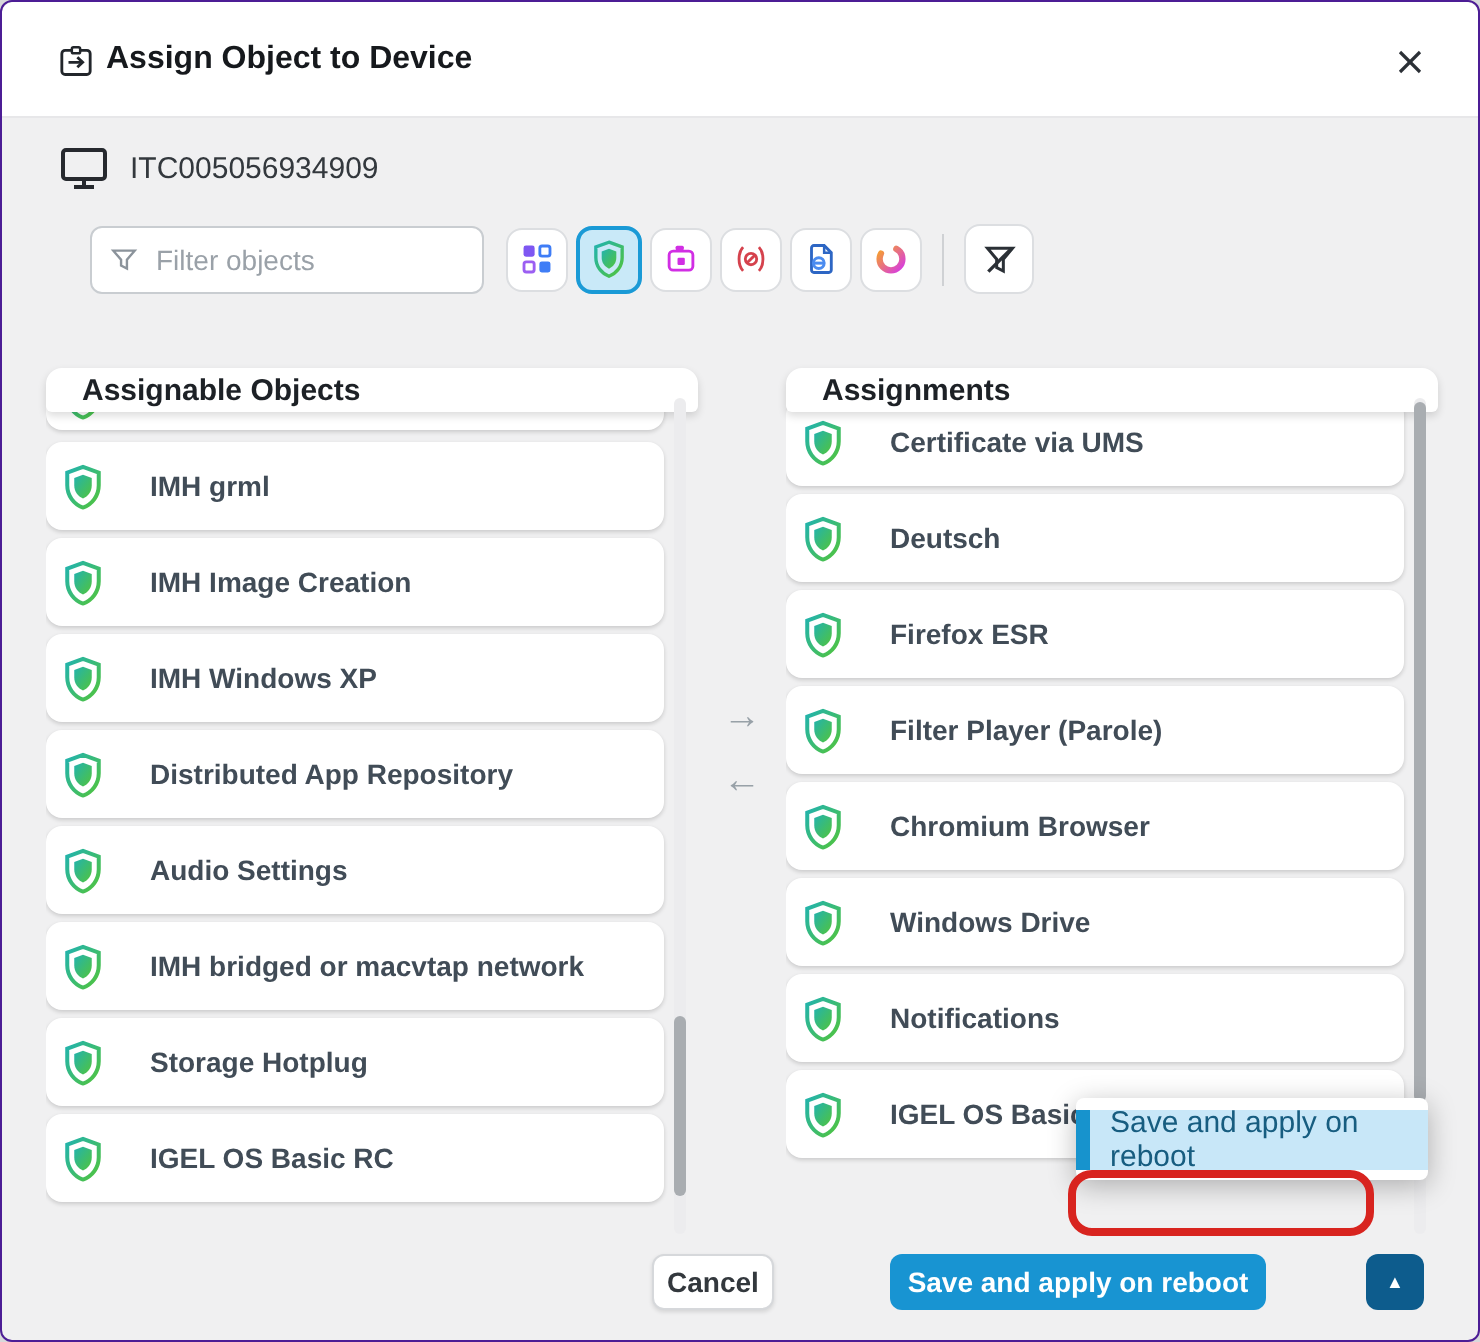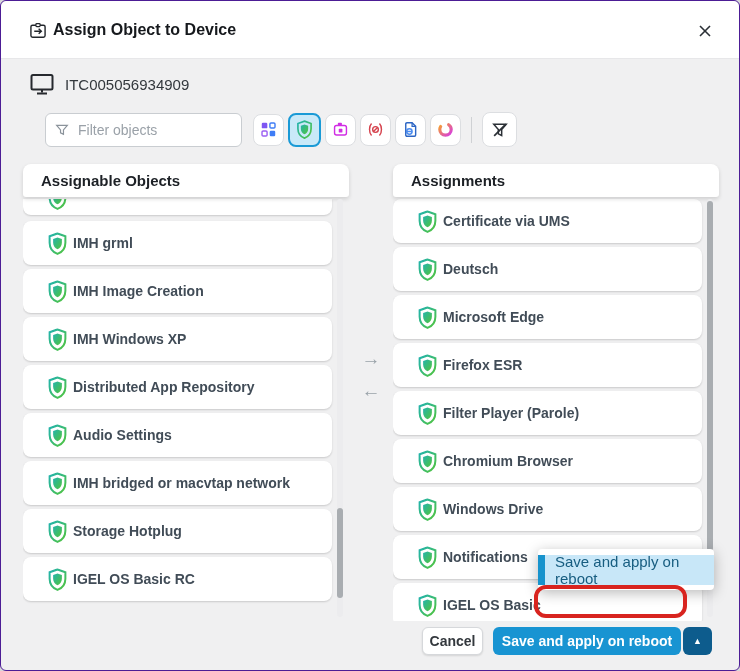--- a/index.html
+++ b/index.html
@@ -26,23 +26,23 @@
   .type-btn { width:31px; height:32px; background:#fff; border:1px solid #dcdee1; border-radius:8px; display:flex; align-items:center; justify-content:center; cursor:pointer; padding:0; }
   .type-btn.selected { background:#c9e9f8; border:2px solid #1a9ad6; height:34px; width:33px; }
   .type-btn svg { width:19px; height:19px; }
   .vsep { width:1px; height:26px; background:#cfd1d4; margin:0 10px; }
   .clear-btn { width:35px; height:35px; background:#fff; border:1px solid #dcdee1; border-radius:8px; display:flex; align-items:center; justify-content:center; cursor:pointer; padding:0; }
 
   
   .panel { position:absolute; top:163px; width:326px; height:457px; }
   .panel-left { left:22px; }
   .panel-right { left:392px;text-align:center; }
-  .panel-header { position:relative; z-index:3; height:33px; background:#fff; border-radius:8px 8px 3px 3px; box-shadow:0 2px 4px rgba(0,0,0,.14); display:flex; align-items:center; padding-left:18px; font-size:15px; font-weight:bold; color:#1d2126; }
+  .panel-header { position:relative; z-index:3; height:22px; background:#fff; border-radius:8px 8px 3px 3px; box-shadow:0 2px 4px rgba(0,0,0,.14); display:flex; align-items:center; padding-left:18px; font-size:15px; font-weight:bold; color:#1d2126;margin-top:20px; }
   .panel-list { position:absolute; top:33px; left:0; right:0; bottom:0; overflow:hidden; padding-top:2px; }
-  .obj-card { position:relative; width:calc(100% - 17px); height:44px; margin-bottom:4px; background:#fff; border-radius:8px; box-shadow:0 1px 2px rgba(0,0,0,.16); display:flex; align-items:center; padding-left:24px; gap:5px; cursor:pointer; }
+  .obj-card { position:relative; width:calc(100% - 17px); height:44px; margin-bottom:4px; background:#fff; border-radius:8px; box-shadow:0 1px 2px rgba(0,0,0,.16); display:flex; align-items:center; padding-left:8px; gap:23px; cursor:pointer; }
   .obj-card.partial { height:16px; margin-bottom:6px; border-radius:0 0 8px 8px; overflow:hidden; align-items:flex-start; }
   .obj-card.partial .shield { margin-top:-12px; }
   .shield { width:21px; height:23px; flex:0 0 auto; }
   .obj-label { font-size:14px; font-weight:bold; color:#414c57; white-space:nowrap; }
 
   
   .sb-track { position:absolute; width:6px; border-radius:3px; background:#ececee; z-index:4; }
   .sb-thumb { position:absolute; width:6px; border-radius:3px; background:#a9adb1; z-index:5; cursor:pointer; }
 
   
@@ -52,21 +52,21 @@
   
   .menu { position:absolute; left:537px; top:548px; width:176px; background:#fff; border-radius:4px; box-shadow:0 3px 14px rgba(0,0,0,.28); padding:6px 0 5px 0; z-index:20; }
   .menu-item { position:relative; display:flex; align-items:center; padding-left:17px; font-size:15px; cursor:pointer; }
   .menu-item.hl { height:30px; background:#c8e7f8; color:#175d80; }
   .menu-item.hl .hl-bar { position:absolute; left:0; top:0; bottom:0; width:7px; background:#1793cd; }
   .menu-item.plain { height:32px; color:#2e3338; }
   .annotation { position:absolute; left:533px; top:584px; width:153px; height:33px; border:4px solid #d8241f; border-radius:12px; z-index:30; pointer-events:none; }
 
   
   .footer { position:absolute; left:0; right:0; bottom:0; height:44px; display:flex; justify-content:flex-end; align-items:flex-start; padding:1px 27px 0 0; }
-  .btn { height:28px; border-radius:6px; font-size:14px; font-weight:bold; font-family:"Liberation Sans", sans-serif; cursor:pointer; display:flex; align-items:center; justify-content:center; }
+  .btn { height:28px; border-radius:6px; font-size:14px; font-weight:bold; font-family:"Liberation Sans", sans-serif; cursor:pointer; display:flex; align-items:center; justify-content:center;margin-left:48px; }
   .btn-cancel { width:61px; background:#fff; border:1px solid #d6d8db; color:#33383d; margin-right:10px; box-shadow:0 1px 2px rgba(0,0,0,.12); }
   .btn-primary { width:188px; background:#1894d2; border:none; color:#fff; margin-right:2px; }
   .btn-caret { width:29px; background:#0d5c8d; border:none; color:#fff; font-size:9px; }
 </style>
 </head>
 <body>
 
 <svg width="0" height="0" style="position:absolute" aria-hidden="true">
   <defs>
     <linearGradient id="gshield" x1="0" y1="0" x2="1" y2="1">
@@ -257,26 +257,20 @@
     <span class="obj-label">Certificate via UMS</span>
   </div>
 
   <div class="obj-card">
     <svg class="shield" viewBox="0 0 24 26">
             <use href="#sym-shield"></use>
           </svg>
     <span class="obj-label">Deutsch</span>
   </div>
 
-  <div class="obj-card">
-    <svg class="shield" viewBox="0 0 24 26">
-            <use href="#sym-shield"></use>
-          </svg>
-    <span class="obj-label">Microsoft Edge</span>
-  </div>
 
   <div class="obj-card">
     <svg class="shield" viewBox="0 0 24 26">
             <use href="#sym-shield"></use>
           </svg>
     <span class="obj-label">Firefox ESR</span>
   </div>
 
   <div class="obj-card">
     <svg class="shield" viewBox="0 0 24 26">

